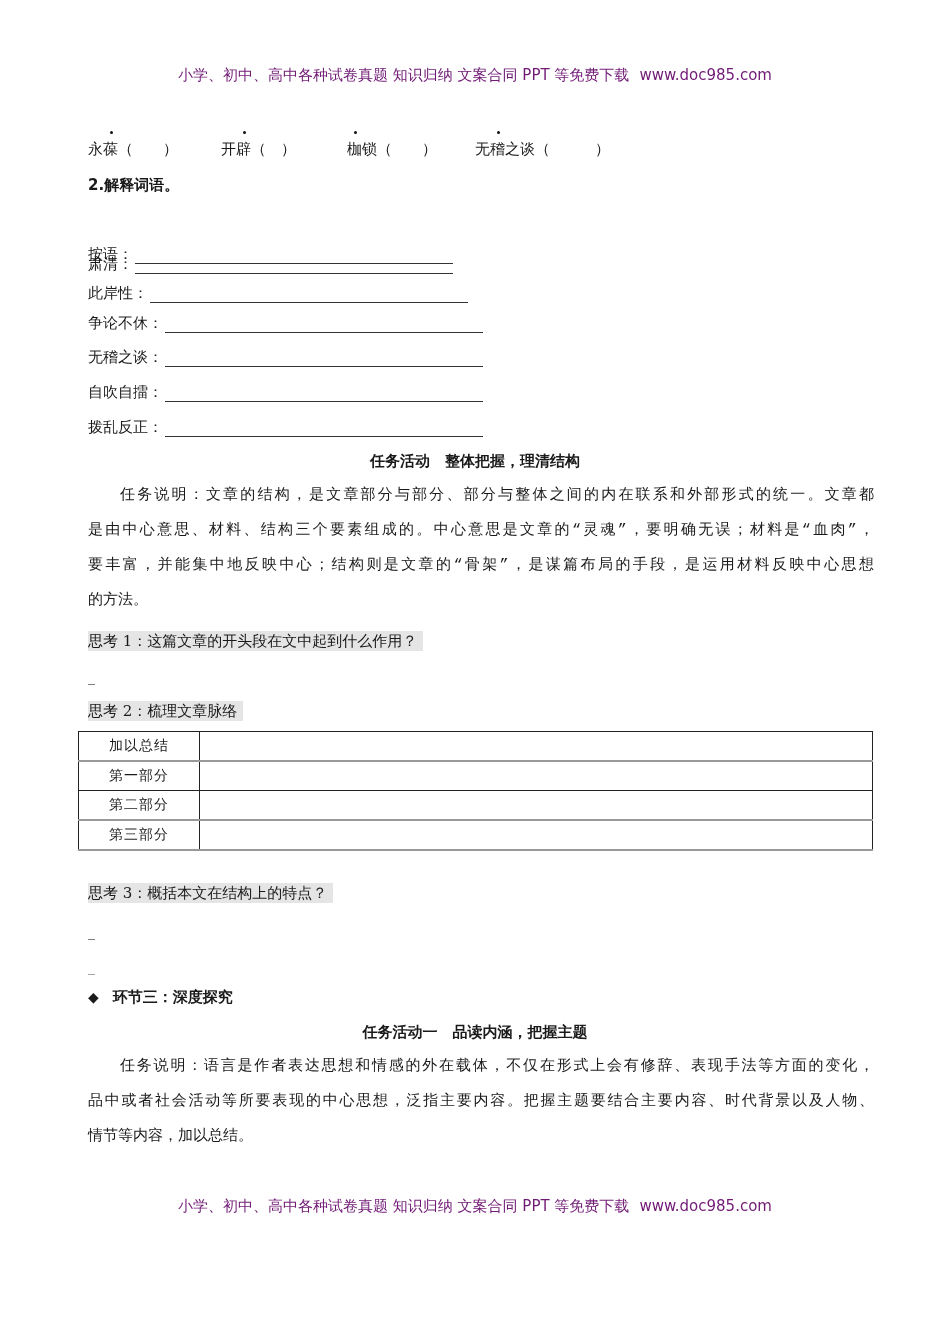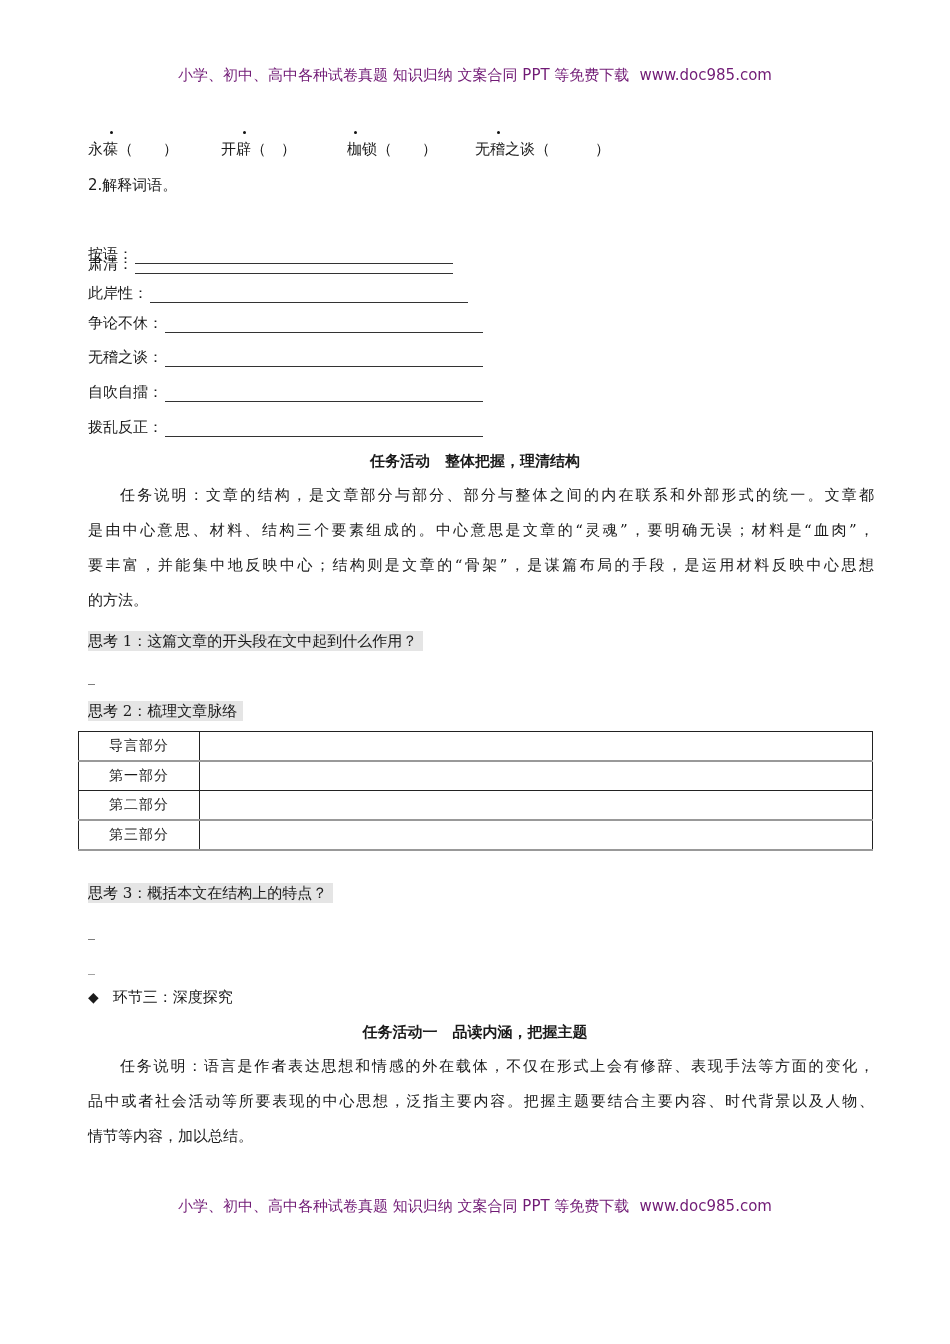--- a/index.html
+++ b/index.html
@@ -18,31 +18,31 @@
     .line { font-size: 15px; white-space: nowrap; }
     .pron-row { top: 140px; left: 88px; }
     .pron-item { position: absolute; top: 0; white-space: nowrap; font-size: 15px; }
     .dot { position: relative; display: inline-block; }
     .dot::before {
       content: ""; position: absolute; top: -9px; left: 50%;
       width: 3px; height: 3px; margin-left: -1px; background: #111; border-radius: 50%;
     }
     .heading-bold {
       font-family: "DejaVu Sans", "Liberation Sans", sans-serif;
-      font-weight: normal; font-size: 15px;
+      font-weight: bold; font-size: 15px;
     }
     .vocab-item { left: 88px; font-size: 15px; white-space: nowrap; display: flex; align-items: flex-end; }
     .vocab-item .blank { display: inline-block; border-bottom: 1px solid #333; height: 14px; margin-left: 2px; }
     .center-title {
       left: 0; width: 950px; text-align: center;
       font-family: "DejaVu Sans", "Liberation Sans", sans-serif;
       font-weight: bold; font-size: 15px;
     }
     .para { left: 88px; width: 786px; font-size: 15px; line-height: 35px; }
-    .para .p-line { display: block; height: 35px; white-space: nowrap; text-align: justify; text-align-last: justify; }
+    .para .p-line { display: block; height: 35px; white-space: nowrap; text-align: justify; text-align-last: justify; font-family: Liberation Mono, monospace; }
     .para .p-line.last { text-align-last: left; }
     .para .p-line.indent { padding-left: 32px; }
     .hl { background: #e5e5e5; padding: 1px 6px 1px 0; }
     .dash { left: 88px; font-size: 14px; }
     table.outline {
       position: absolute; left: 78px; top: 731px; width: 795px;
       border-collapse: collapse; font-size: 14px;
     }
     table.outline td { border: 1px solid #222; height: 28px; padding: 0; }
     table.outline tr:not(:first-child) td { border-top: 2px solid #999; }
@@ -119,21 +119,21 @@
 </div>
 <div class="abs dash" style="top:668px;">_</div>
 
 <div class="abs line" style="left:88px; top:702px;">
   <span class="hl">思考 2：梳理文章脉络</span>
 </div>
 
 <table class="outline">
   <tbody>
       <tr>
-    <td class="label">导言部分</td>
+    <td class="label">加以总结</td>
     <td></td>
   </tr>
   <tr>
     <td class="label">第一部分</td>
     <td></td>
   </tr>
   <tr>
     <td class="label">第二部分</td>
     <td></td>
   </tr>

